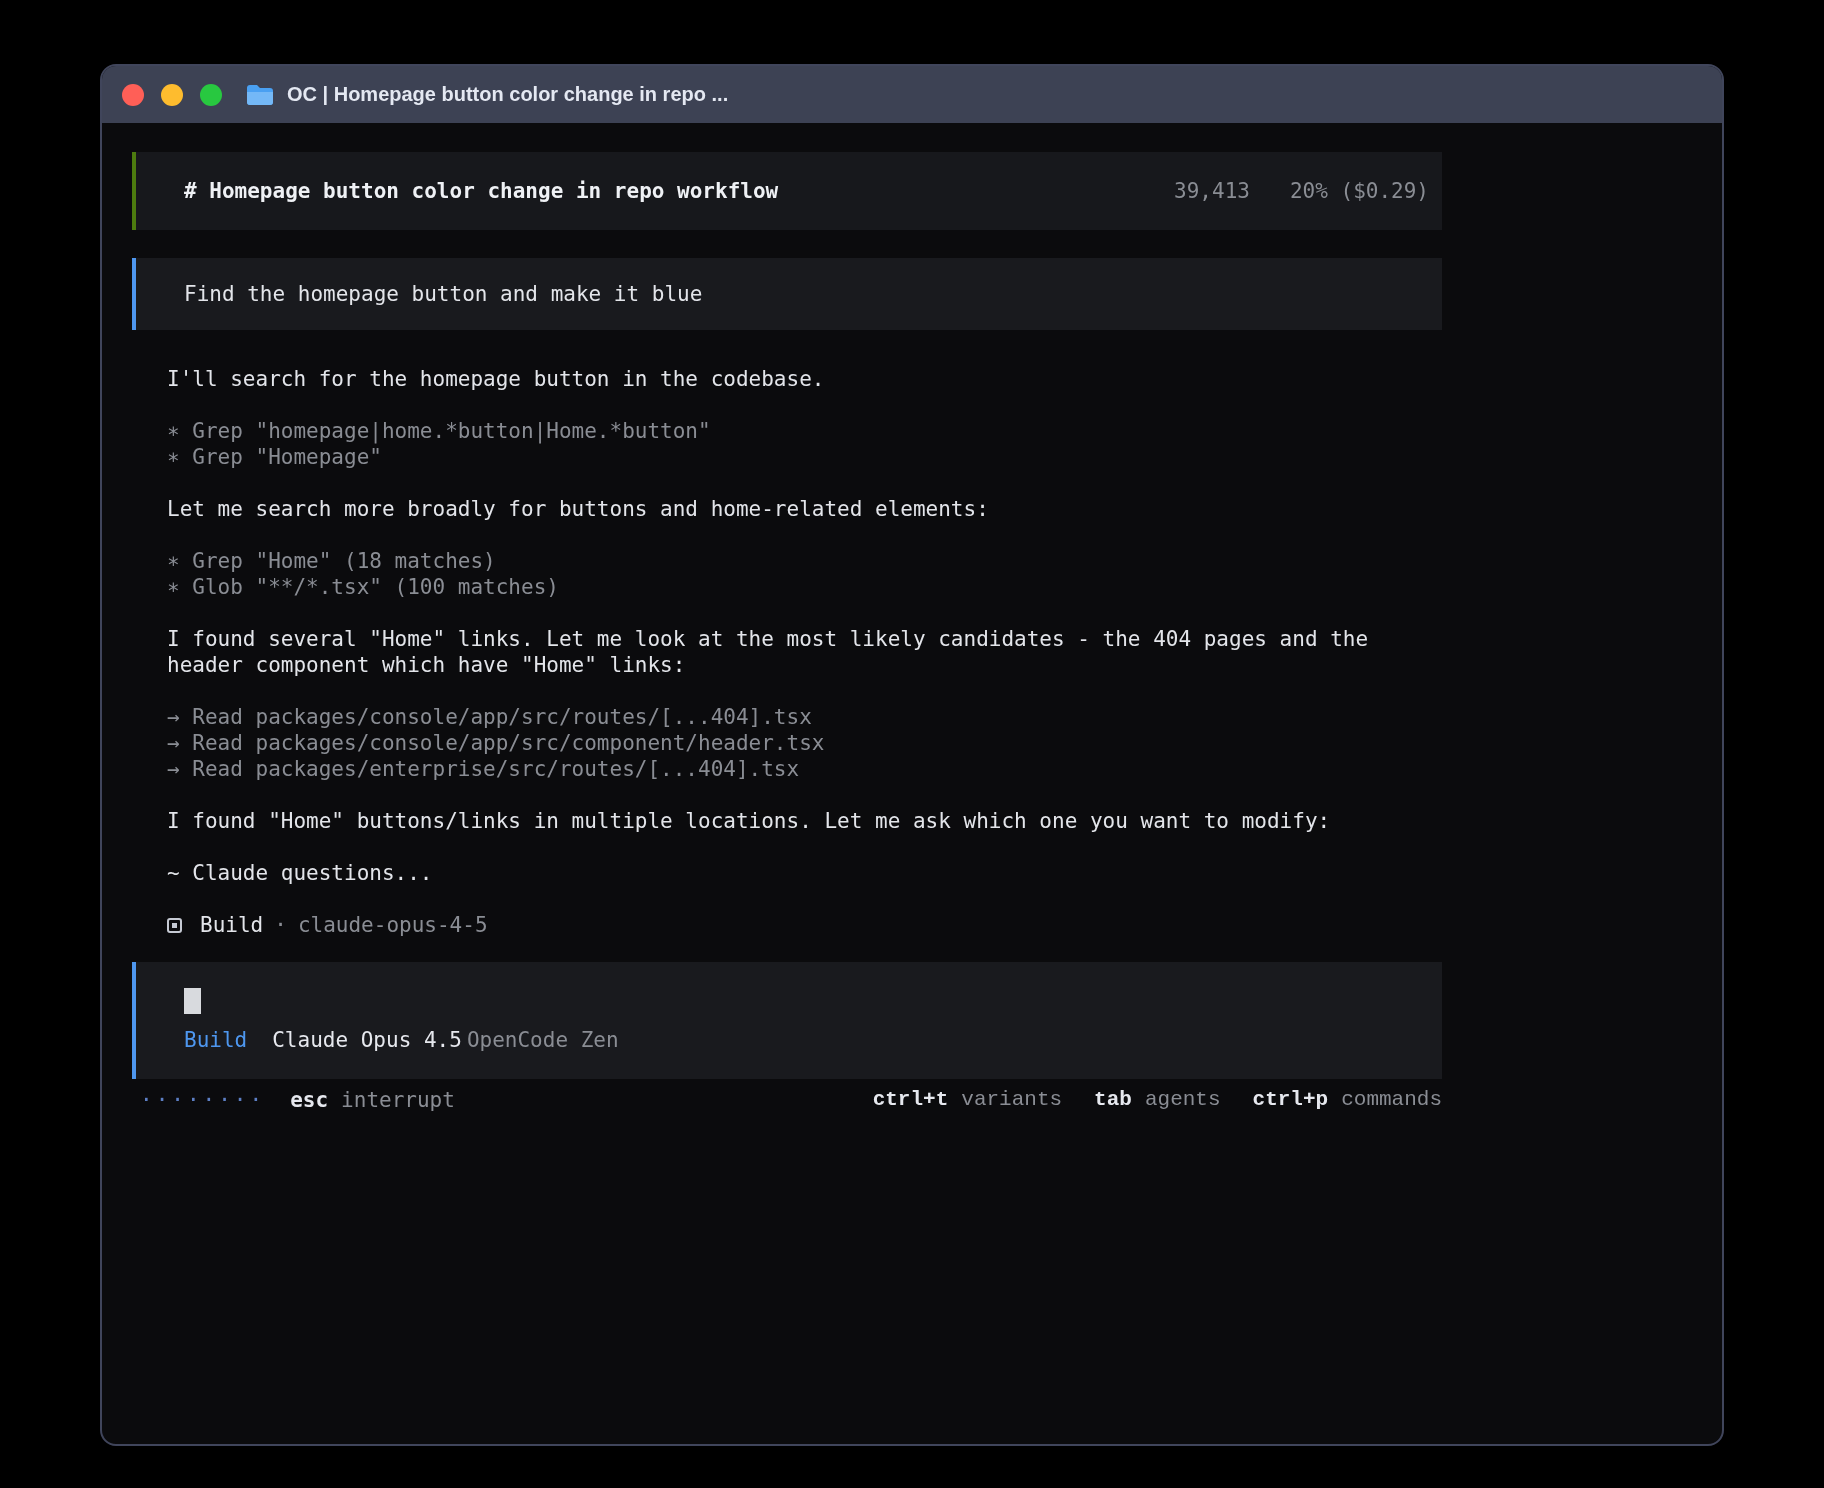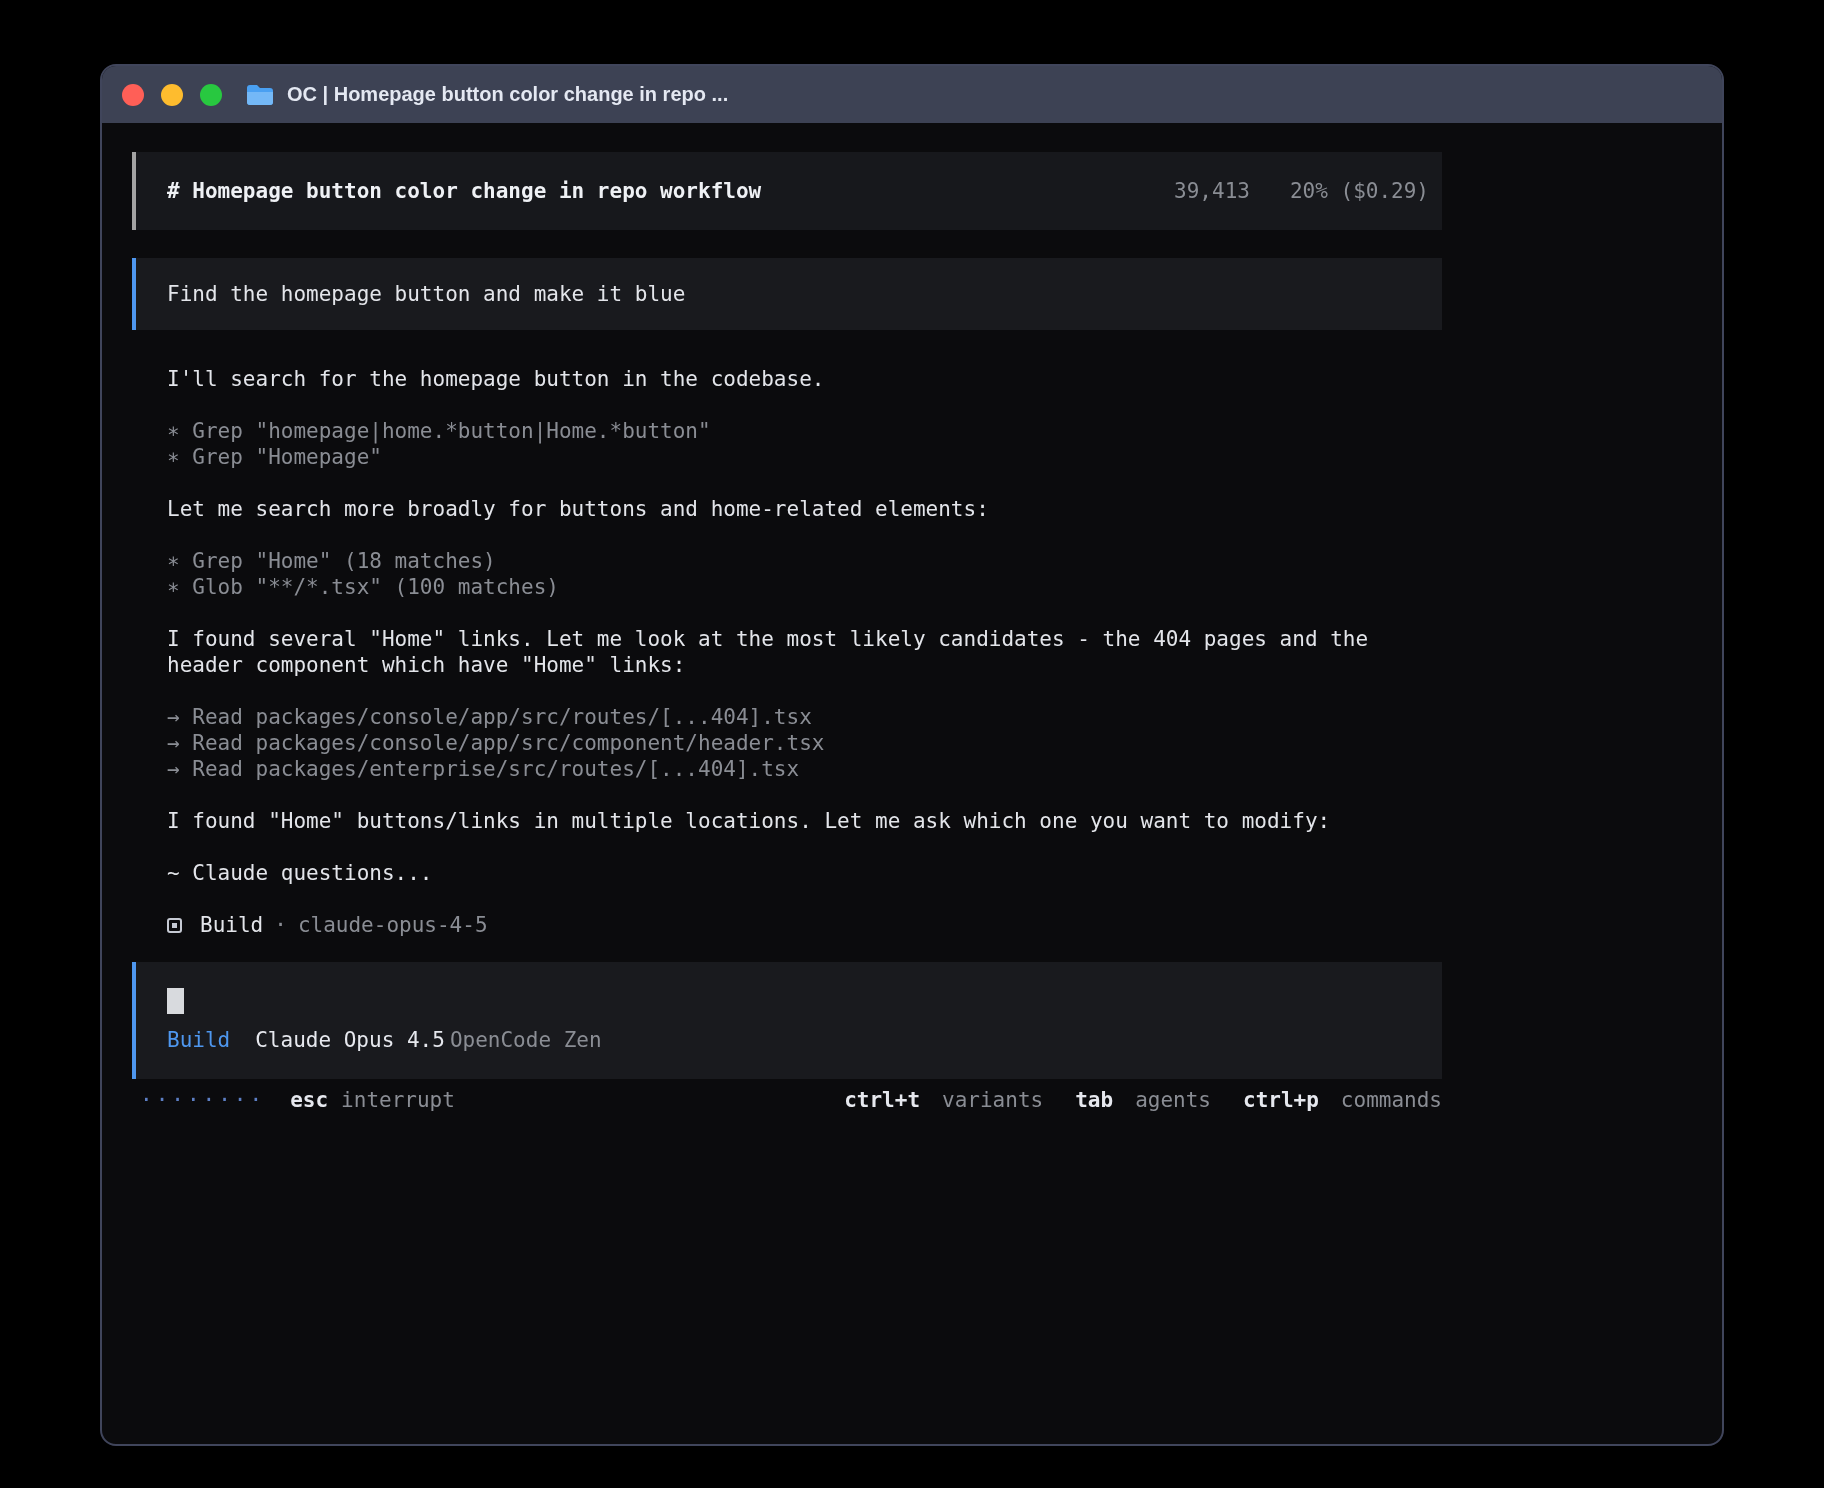--- a/index.html
+++ b/index.html
@@ -36,23 +36,23 @@
     color:#e4e8f2;
     white-space:nowrap;
   }
   .content {
     margin-left:30px;
     width:1310px;
     color:#e3e5ea;
     font-size:21px; line-height:26px;
   }
   .block {
-    border-left:4px solid #a3a3a3;
+    border-left:4px solid #4d7c0f;
     background:#17181c;
-    padding-left:31px; padding-right:13px;
+    padding-left:48px; padding-right:13px;
   }
   .header-block {
     margin-top:29px; height:78px;
     display:flex; align-items:center;
   }
   .header-title { font-weight:bold; color:#eff1f5; white-space:pre; }
   .header-stats { margin-left:auto; display:flex; gap:40px; color:#8a8d94; white-space:pre; }
   .user-block {
     margin-top:28px; height:72px;
     display:flex; align-items:center;
@@ -105,21 +105,21 @@
     margin-top:8px;
     display:flex; align-items:center; justify-content:space-between;
     height:26px;
   }
   .fleft { display:flex; align-items:center; padding-left:8px; }
   .spinner { color:#5d7fc4; letter-spacing:3px; font-size:21px; }
   .fleft .key { margin-left:25px; }
   .fleft .dim { margin-left:13px; }
   .key { font-weight:bold; color:#e6e8ee; white-space:pre; }
   .fright { display:flex; gap:32px; }
-  .pair { display:flex; gap:22px; }
+  .pair { display:flex; gap:13px;font-family:Liberation Mono, monospace; }
 </style>
 </head>
 <body>
 
 <div class="window">
 
   <div class="titlebar">
     <div class="lights">
       <span class="light red"></span>
       <span class="light yellow"></span>

